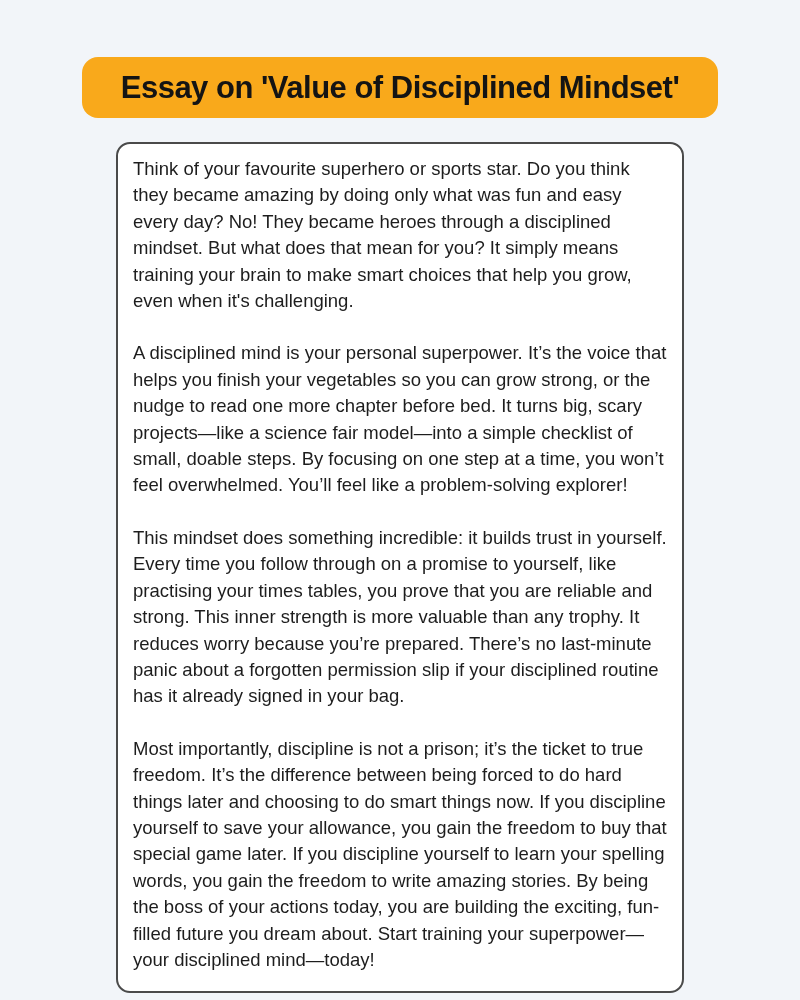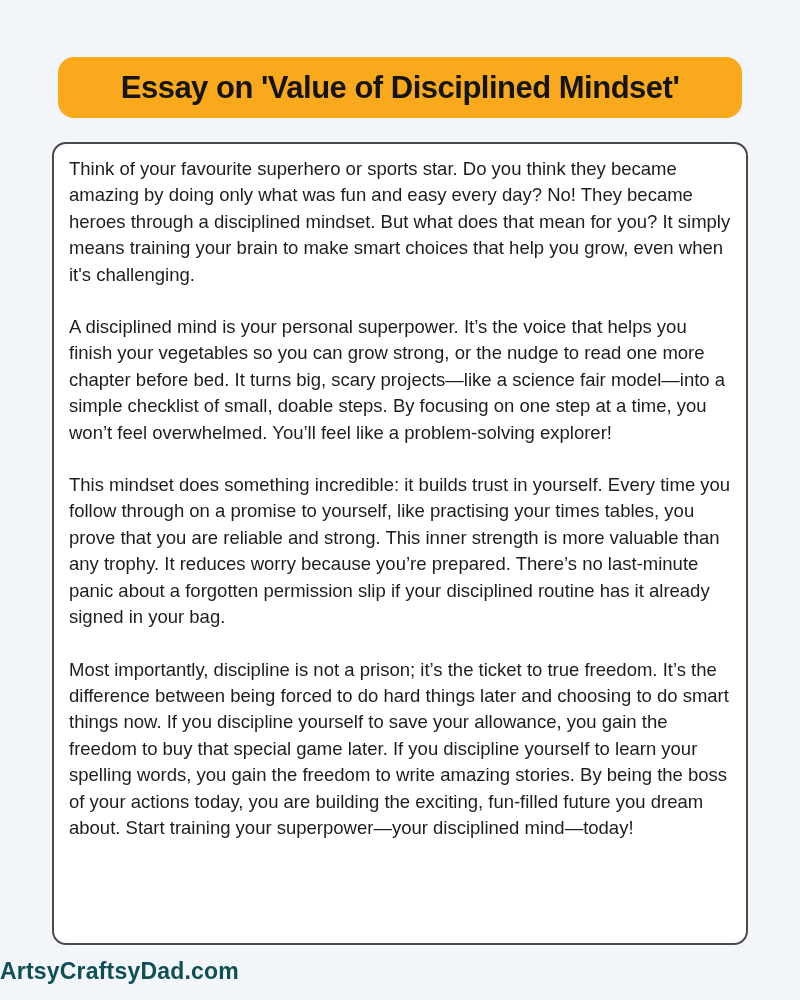--- a/index.html
+++ b/index.html
@@ -8,42 +8,42 @@
   }
   body {
     width: 800px;
     height: 1000px;
     background: #F2F5F9;
     font-family: "Liberation Sans", "DejaVu Sans", sans-serif;
     overflow: hidden;
   }
   .banner {
     box-sizing: border-box;
-    width: 684px;
+    width: 636px;
     height: 61px;
     margin: 57px auto 24px auto;
     background: #F9A91B;
     border-radius: 16px;
     display: flex;
     align-items: center;
     justify-content: center;
     overflow: hidden;
   }
   .banner h1 {
     margin: 0;
     padding: 0 10px;
     font-size: 31px;
     font-weight: 700;
     letter-spacing: -0.5px;
     white-space: nowrap;
     color: #141414;
   }
   .essay-box {
     box-sizing: border-box;
-    width: 696px;
+    width: 568px;
     min-height: 803px;
     margin: 0 auto;
     background: #FFFFFF;
     border: 2px solid #4A4A4A;
     border-radius: 14px;
     padding: 12px 15px 14px 15px;
   }
   .essay-box p {
     margin: 0 0 26px 0;
     font-size: 18.5px;

